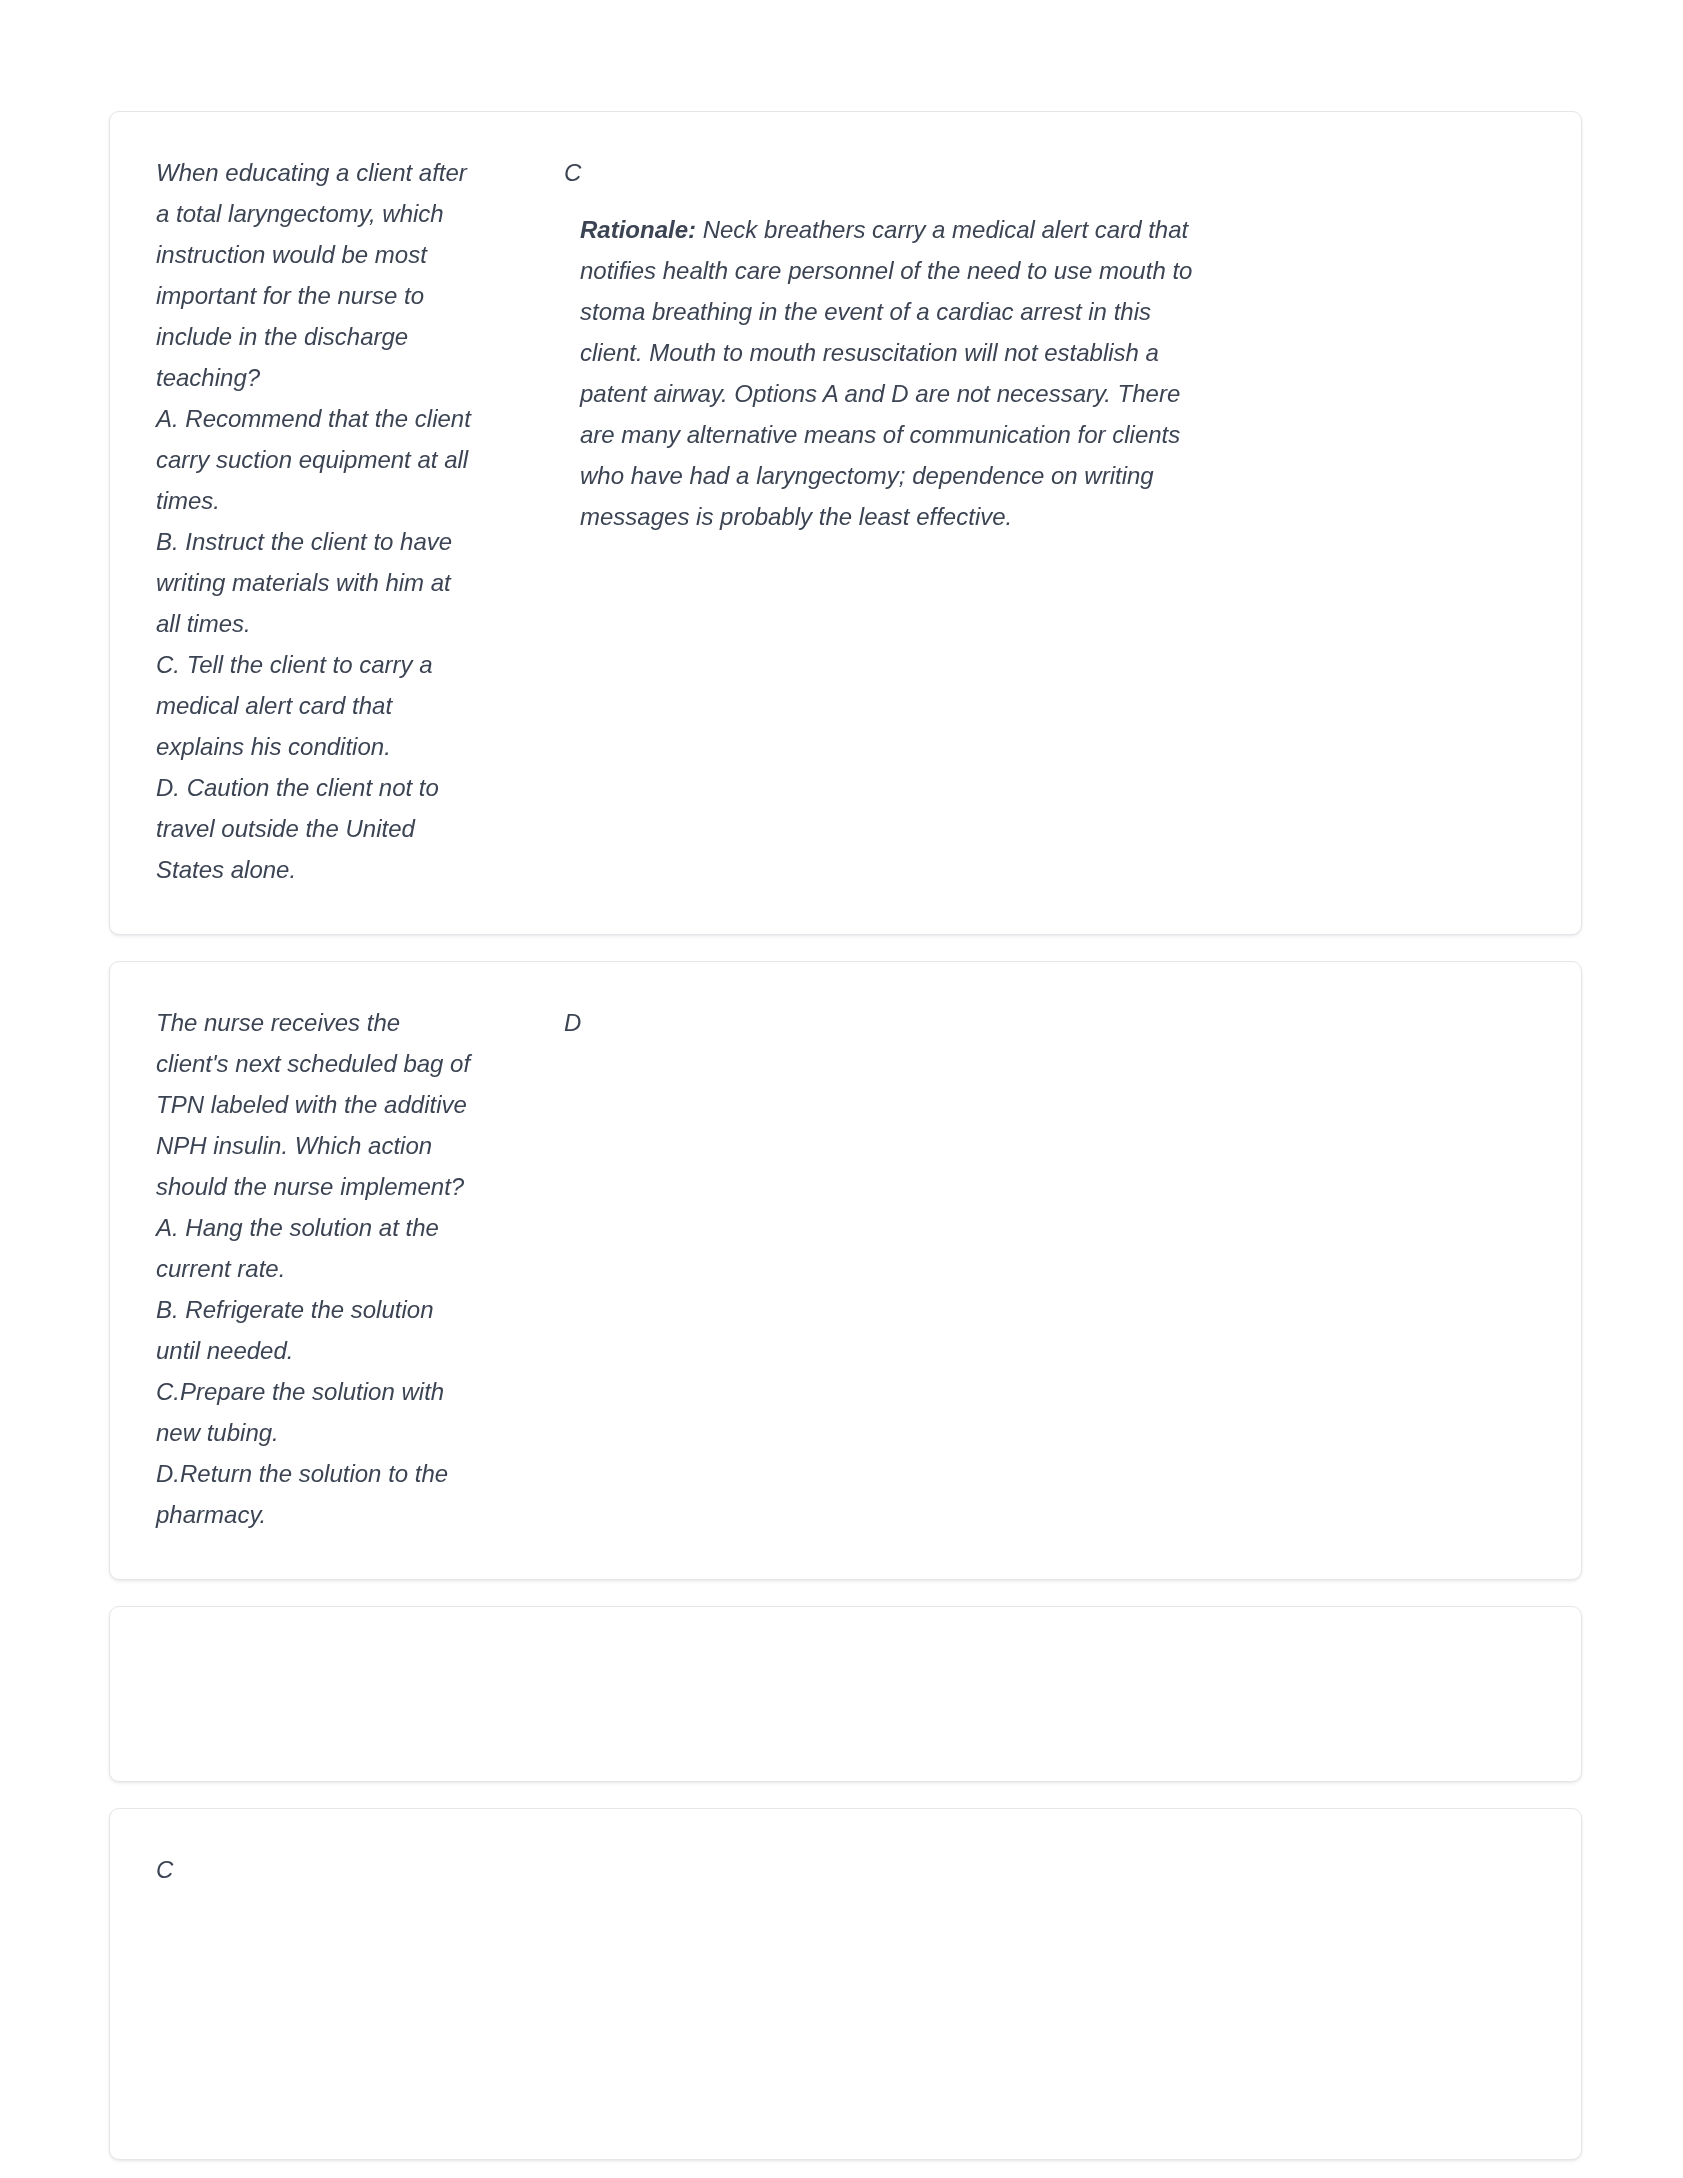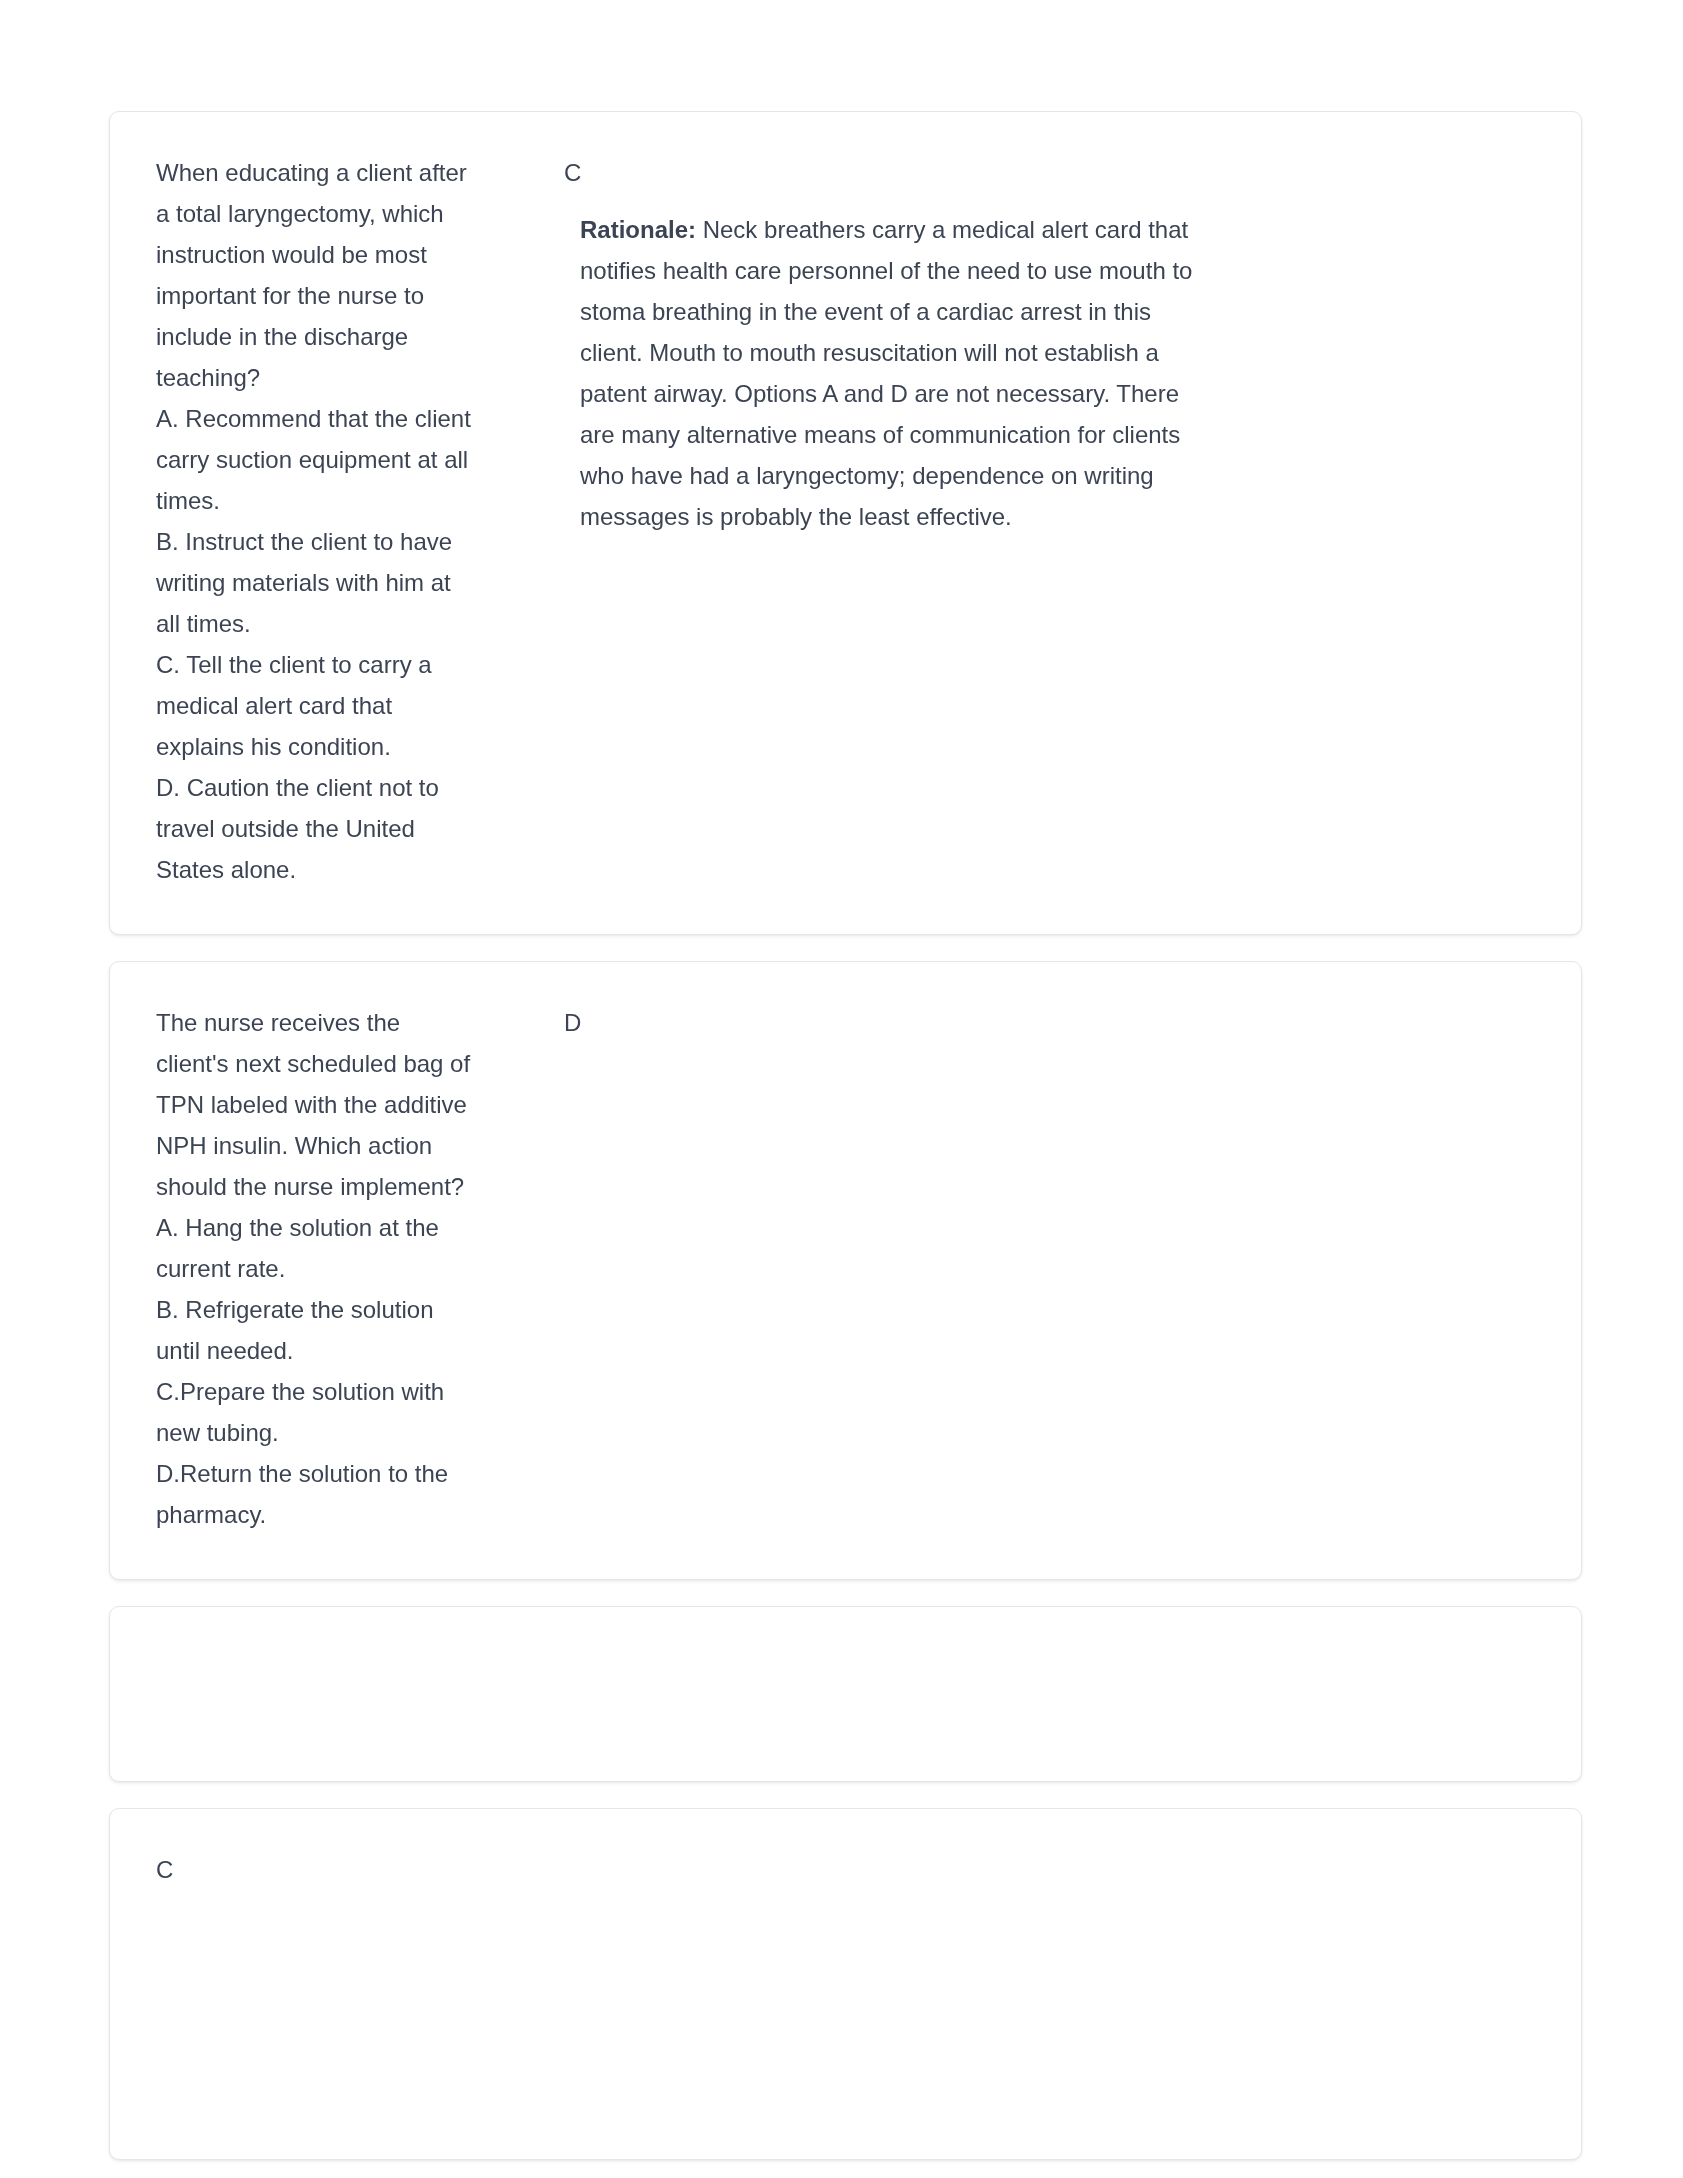--- a/index.html
+++ b/index.html
@@ -7,20 +7,21 @@
   body {
     width: 1683px;
     height: 2178px;
     background: #ffffff;
     font-family: "Liberation Sans", sans-serif;
     color: #3c4453;
     overflow: hidden;
   }
   .page {
     padding: 111px 0 0 109px;
+    font-style: italic;
   }
   .card {
     width: 1473px;
     background: #ffffff;
     border: 1px solid #e4e6ea;
     border-radius: 10px;
     box-shadow: 0 1px 2px rgba(16,24,40,0.05), 0 2px 4px rgba(16,24,40,0.05);
     padding: 40px 46px 44px 46px;
     margin-bottom: 26px;
     display: grid;

